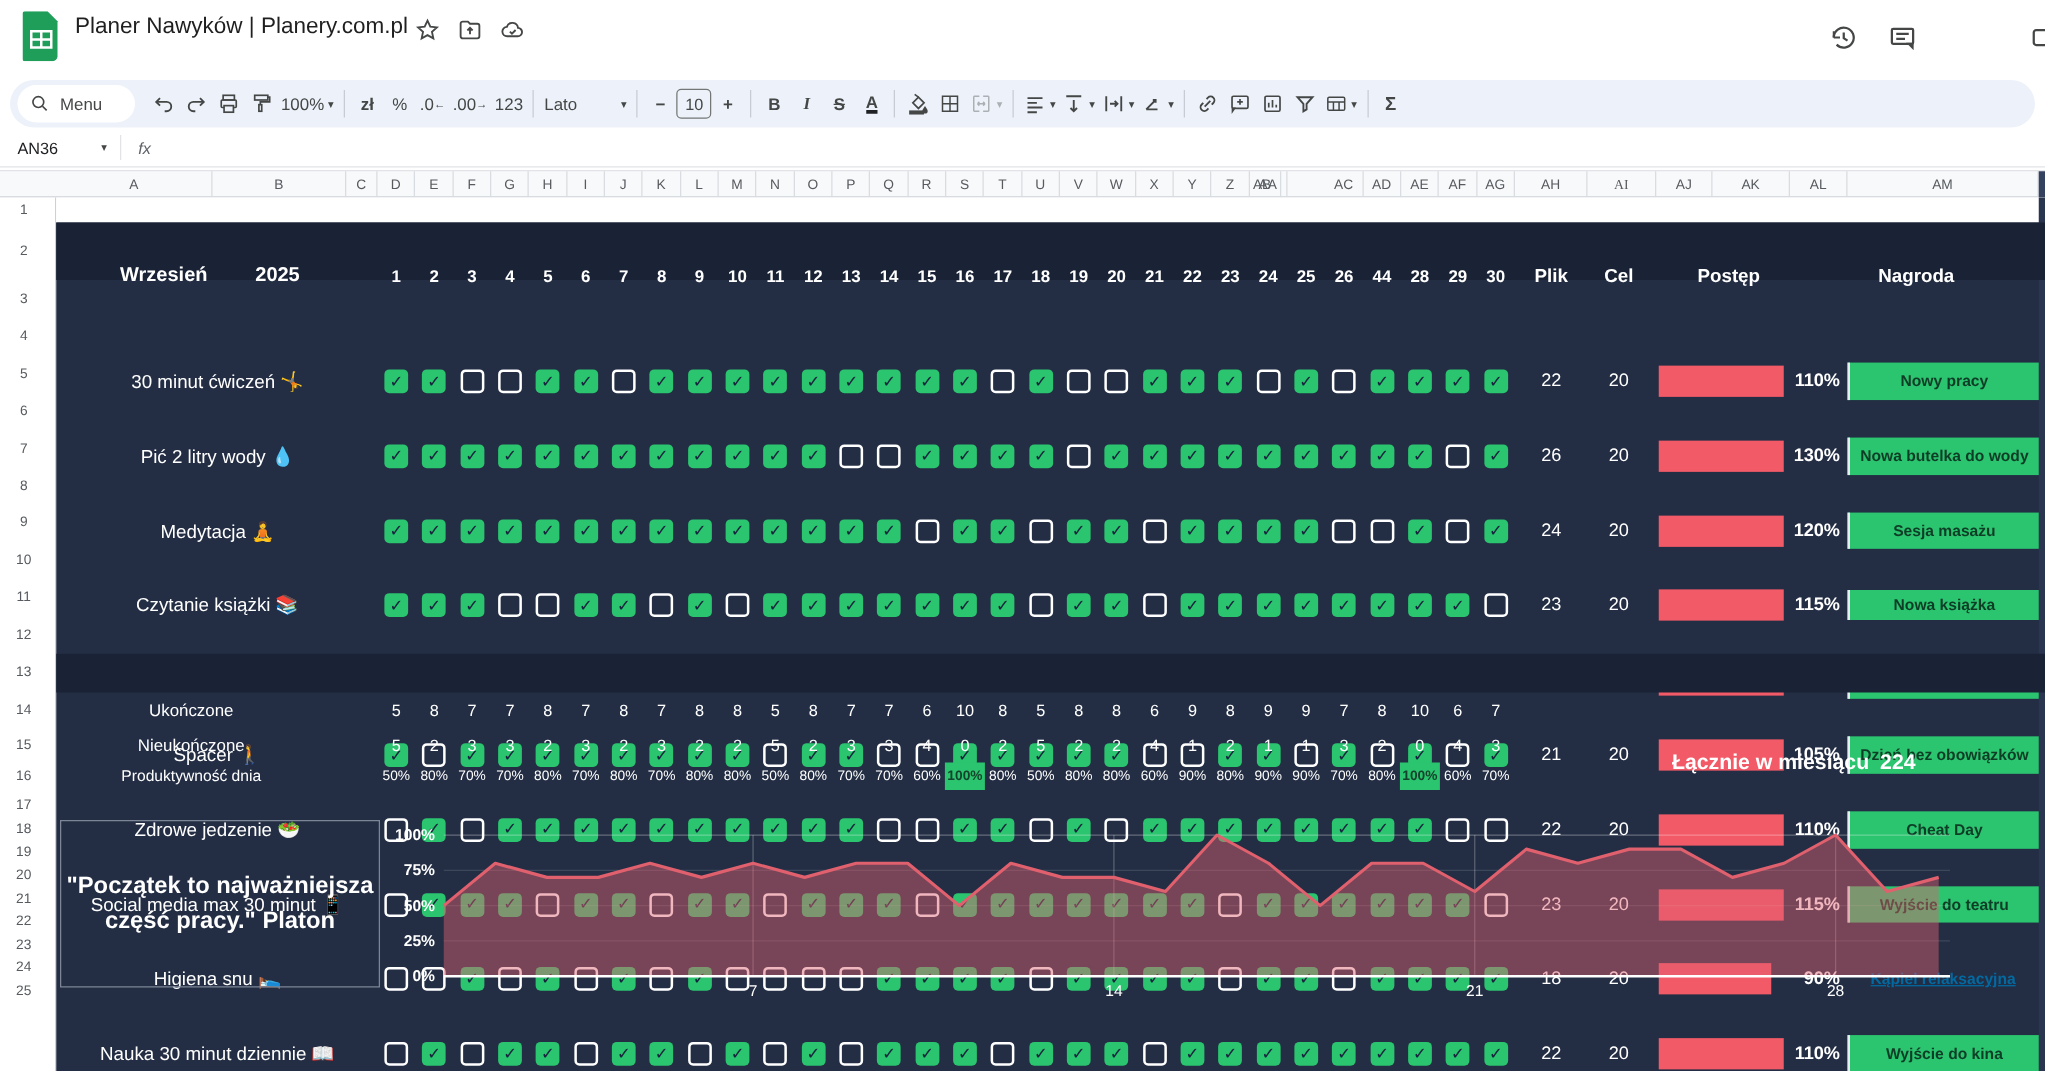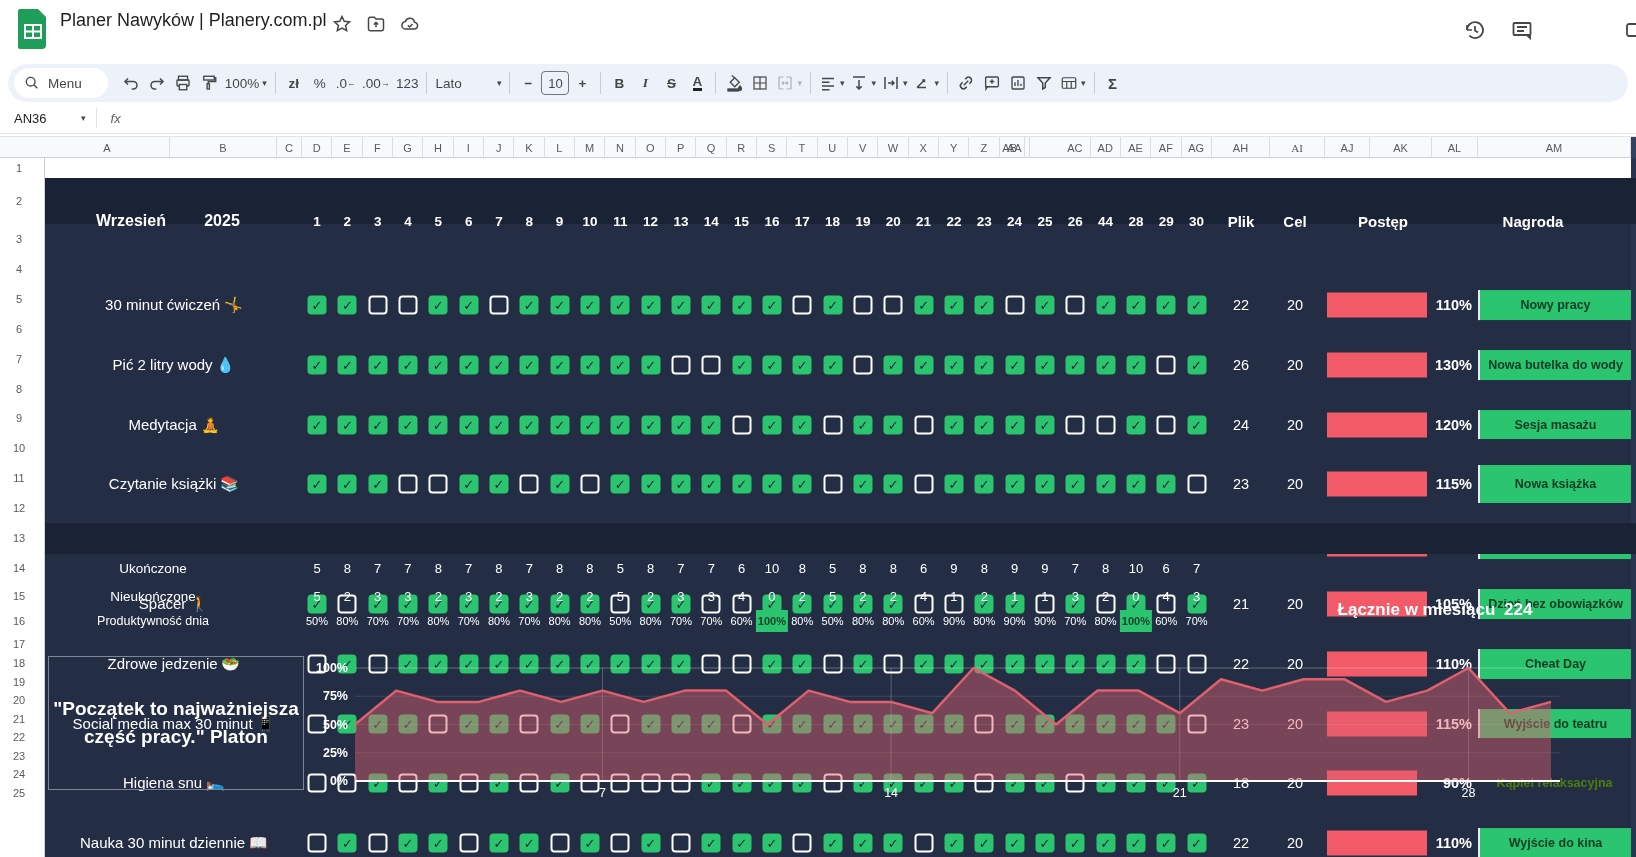--- a/index.html
+++ b/index.html
@@ -54,21 +54,21 @@
   .habit-label { font-size:15px; color:#fff; }
   .cb { position:absolute; width:19px; height:19px; border-radius:4px; transform:translate(-50%,-50%);
     display:flex; align-items:center; justify-content:center; }
   .cb.on { background:#2bc46f; color:#17243d; font-size:13px; font-weight:700; }
   .cb.off { border:2.5px solid #fff; background:transparent; }
   .bar { position:absolute; height:25px; background:#f25a68; transform:translateY(-50%); }
   .pct { position:absolute; width:74px; text-align:right; font-size:14.5px; font-weight:700; color:#fff; transform:translateY(-50%); }
   .reward { position:absolute; left:1433px; width:153px; display:flex; align-items:center; justify-content:center;
     font-size:12.5px; font-weight:700; text-align:center; transform:translateY(-50%); overflow:hidden; }
   .reward.win { background:#2bc46f; color:#0e3d26; border-left:2px solid #e8ebf2; }
-  .reward.miss { color:#4d7c0f; }
+  .reward.miss { color:#0369a1;text-decoration:underline; }
   .sum-label { font-size:13.5px; color:#fff; }
   .sum-num { font-size:13px; color:#fff; font-weight:400; }
   .prod { font-size:11px; color:#fff; }
   .prod.hl { background:#2bc46f; color:#14432c; padding:5px 2px; font-weight:700; }
   #total-box { position:absolute; left:1215px; top:442px; width:350px; text-align:center; color:#fff;
     font-size:17px; font-weight:700; }
   #quote-box { position:absolute; left:3px; top:498px; width:256px; height:134px;
     border:1px solid #7d8696; display:flex; flex-direction:column; align-items:center; justify-content:center;
     color:#fff; font-size:19px; font-weight:600; line-height:1.5; text-align:center; }
   #an-strip { position:absolute; left:1586px; top:0; width:5px; height:699px; background:#2a3550; }
@@ -542,21 +542,21 @@
         <div class="cb on" style="left: 999.92px; top: 170.7px;">✓</div>
         <div class="cb on" style="left: 1030.25px; top: 170.7px;">✓</div>
         <div class="cb on" style="left: 1060.58px; top: 170.7px;">✓</div>
         <div class="cb on" style="left: 1090.91px; top: 170.7px;">✓</div>
         <div class="cb on" style="left: 1121.24px; top: 170.7px;">✓</div>
         <div class="cb off" style="left: 1151.57px; top: 170.7px;"></div>
         <div class="cellspan wh" style="left: 1196px; top: 170.7px; font-size: 14.5px;">23</div>
         <div class="cellspan wh" style="left: 1250px; top: 170.7px; font-size: 14.5px;">20</div>
         <div class="bar" style="left: 1282px; top: 170.7px; width: 100px;"></div>
         <div class="pct" style="left: 1353px; top: 170.7px;">115%</div>
-        <div class="reward win" style="top: 170.7px; height: 38px;">Nowa książka</div>
+        <div class="reward win" style="top: 170.7px; height: 24px;">Nowa książka</div>
       </div>
       <div class="srow" style="top: 185.6px; height: 29.9px;">
         <div class="cellspan habit-label" style="left: 129px; top: 200.6px;">Planowanie dnia <span>📅</span></div>
         <div class="cb off" style="left: 272px; top: 200.6px;"></div>
         <div class="cb on" style="left: 302.33px; top: 200.6px;">✓</div>
         <div class="cb on" style="left: 332.66px; top: 200.6px;">✓</div>
         <div class="cb on" style="left: 362.99px; top: 200.6px;">✓</div>
         <div class="cb on" style="left: 393.32px; top: 200.6px;">✓</div>
         <div class="cb off" style="left: 423.65px; top: 200.6px;"></div>
         <div class="cb off" style="left: 453.98px; top: 200.6px;"></div>

